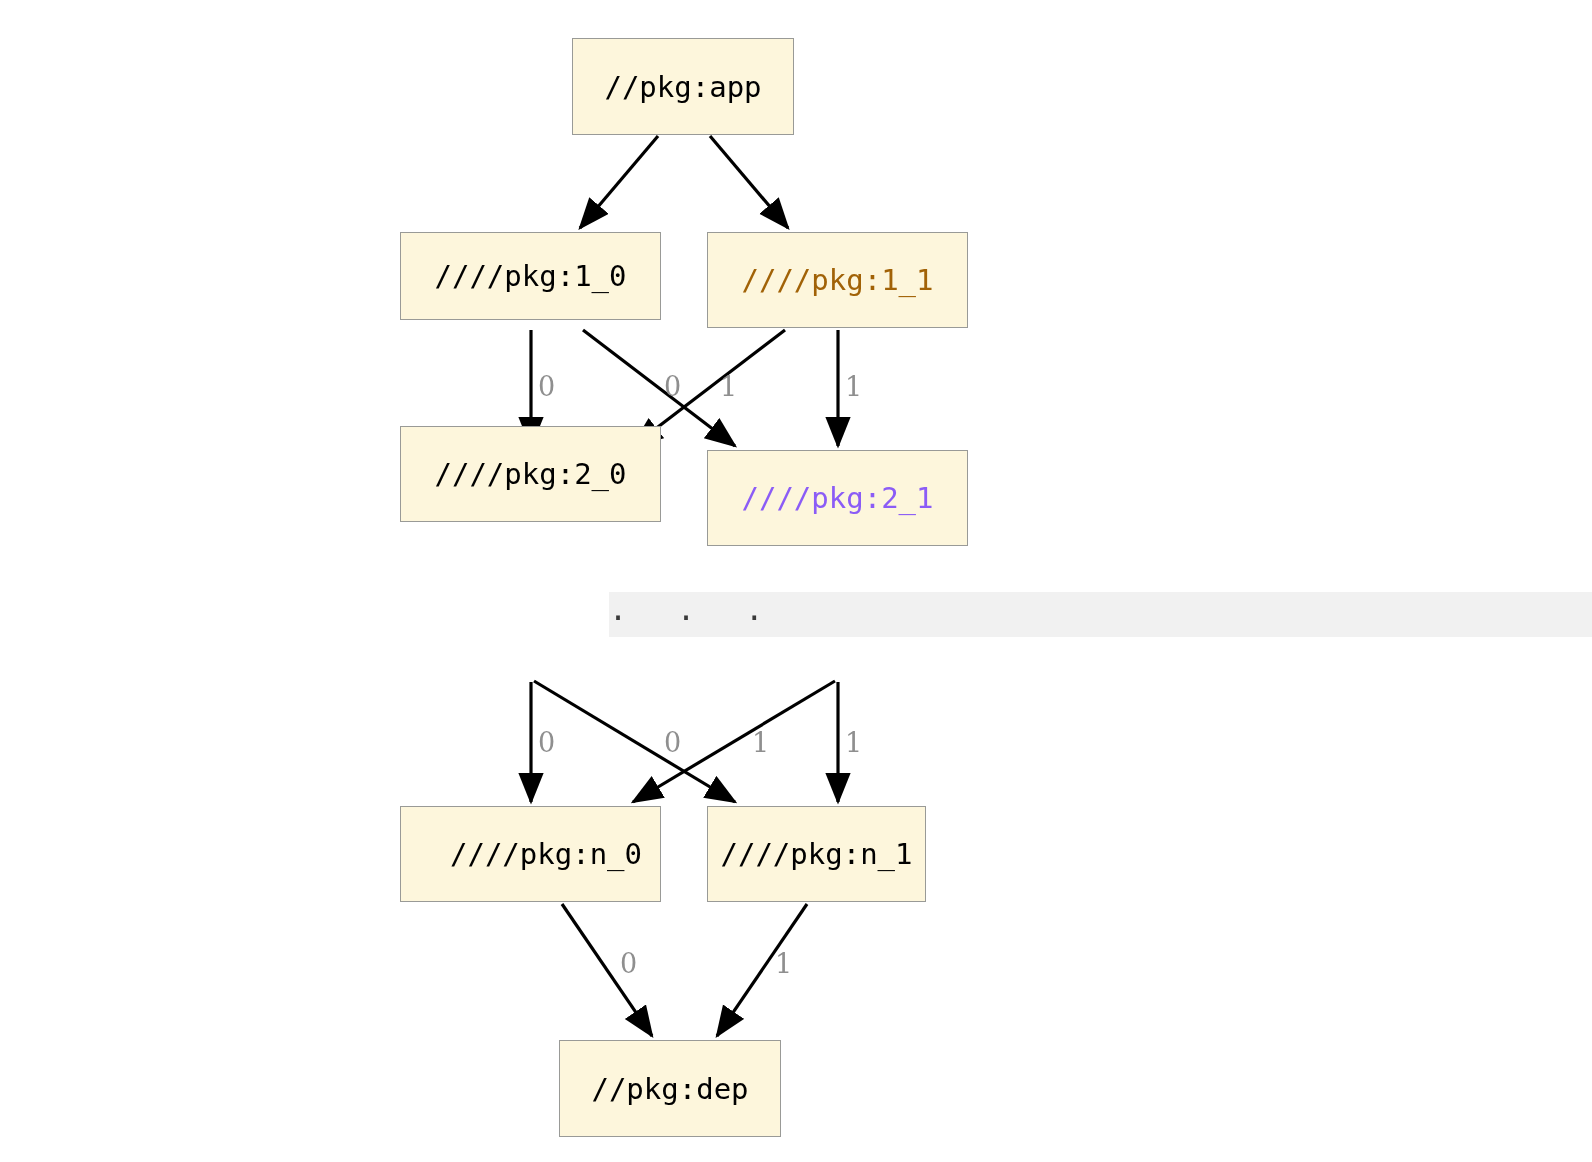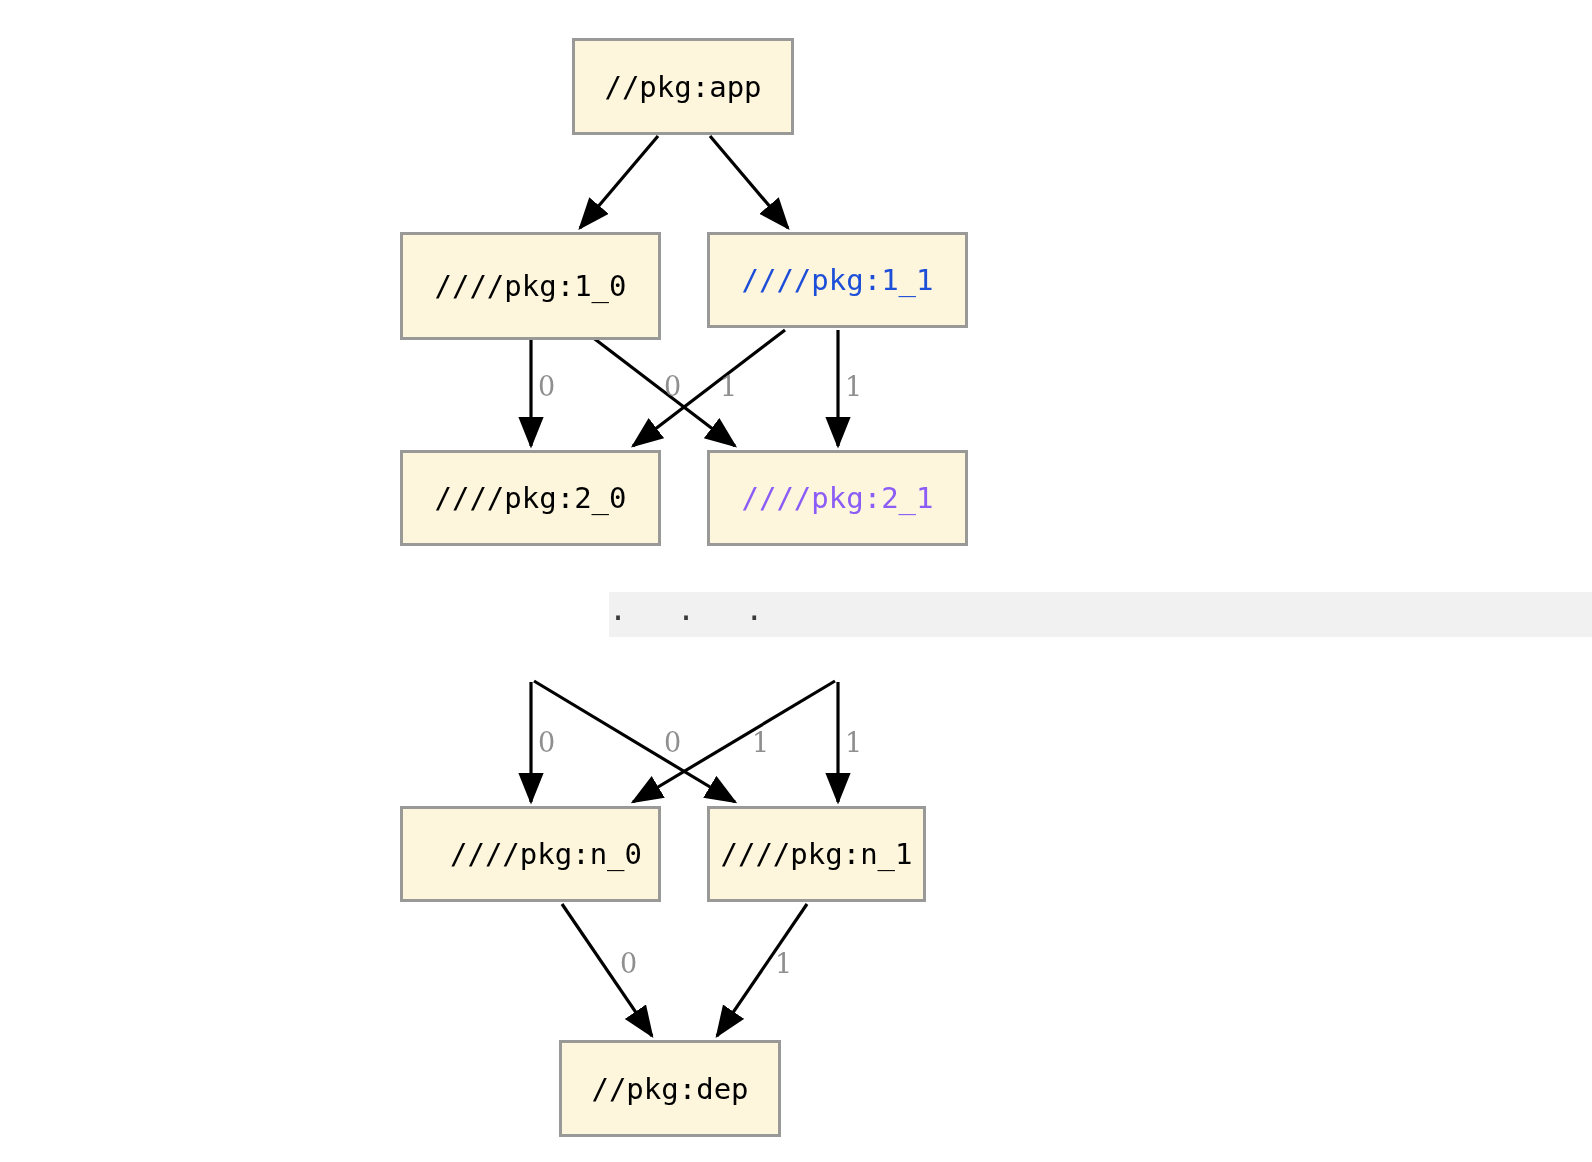--- a/index.html
+++ b/index.html
@@ -22,21 +22,21 @@
     left: 0;
     top: 0;
     width: 1592px;
     height: 1162px;
     display: block;
   }
   .node-box {
     position: absolute;
     box-sizing: border-box;
     background: #fdf6dc;
-    border: 3px solid #22c55e;
+    border: 1px solid #22c55e;
     display: flex;
     align-items: center;
     justify-content: center;
     font-family: "DejaVu Sans Mono", "Liberation Mono", monospace;
     font-size: 29px;
     color: #000000;
     letter-spacing: 0px;
     white-space: nowrap;
   }
   .ellipsis-bar {
@@ -86,27 +86,27 @@
         <line x1="838" y1="682" x2="838" y2="802" stroke="#000000" stroke-width="3.2" marker-end="url(#arrowhead)"></line>
         <line x1="562" y1="904" x2="652" y2="1036" stroke="#000000" stroke-width="3.2" marker-end="url(#arrowhead)"></line>
         <line x1="807" y1="904" x2="717" y2="1036" stroke="#000000" stroke-width="3.2" marker-end="url(#arrowhead)"></line>
       </g>
   </svg>
 
   <div id="nodes-layer">
       <div class="node-box" style="left: 572px; top: 38px; width: 222px; height: 97px; background: rgb(253, 246, 220); border-color: rgb(153, 154, 151); color: rgb(0, 0, 0);">
         <span>//pkg:app</span>
       </div>
-      <div class="node-box" style="left: 400px; top: 232px; width: 261px; height: 108px; background: rgb(253, 246, 220); border-color: rgb(153, 154, 151); color: rgb(0, 0, 0);">
+      <div class="node-box" style="left: 400px; top: 232px; width: 261px; height: 88px; background: rgb(253, 246, 220); border-color: rgb(153, 154, 151); color: rgb(0, 0, 0);">
         <span>////pkg:1_0</span>
       </div>
-      <div class="node-box" style="left: 707px; top: 232px; width: 261px; height: 96px; background: rgb(253, 246, 220); border-color: rgb(153, 154, 151); color: #1d4ed8;">
+      <div class="node-box" style="left: 707px; top: 232px; width: 261px; height: 96px; background: rgb(253, 246, 220); border-color: rgb(153, 154, 151); color: #a16207;">
         <span>////pkg:1_1</span>
       </div>
-      <div class="node-box" style="left: 400px; top: 450px; width: 261px; height: 96px; background: rgb(253, 246, 220); border-color: rgb(153, 154, 151); color: rgb(0, 0, 0);">
+      <div class="node-box" style="left: 400px; top: 426px; width: 261px; height: 96px; background: rgb(253, 246, 220); border-color: rgb(153, 154, 151); color: rgb(0, 0, 0);">
         <span>////pkg:2_0</span>
       </div>
       <div class="node-box" style="left: 707px; top: 450px; width: 261px; height: 96px; background: rgb(253, 246, 220); border-color: rgb(153, 154, 151); color: #8b5cf6;">
         <span>////pkg:2_1</span>
       </div>
       <div class="node-box" style="left: 400px; top: 806px; width: 261px; height: 96px; background: rgb(253, 246, 220); border-color: rgb(153, 154, 151); color: rgb(0, 0, 0); padding-left: 31px;">
         <span>////pkg:n_0</span>
       </div>
       <div class="node-box" style="left: 707px; top: 806px; width: 219px; height: 96px; background: rgb(253, 246, 220); border-color: rgb(153, 154, 151); color: rgb(0, 0, 0);">
         <span>////pkg:n_1</span>

